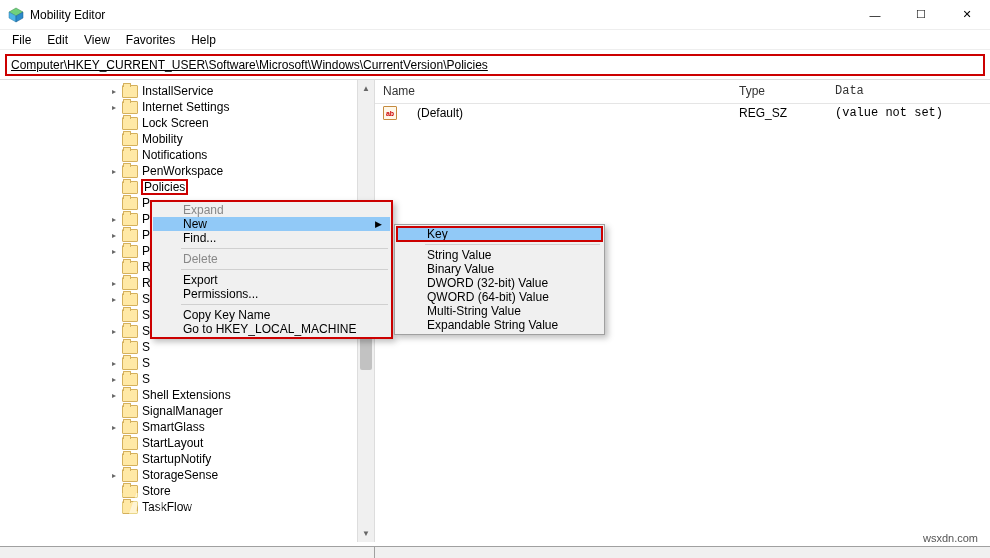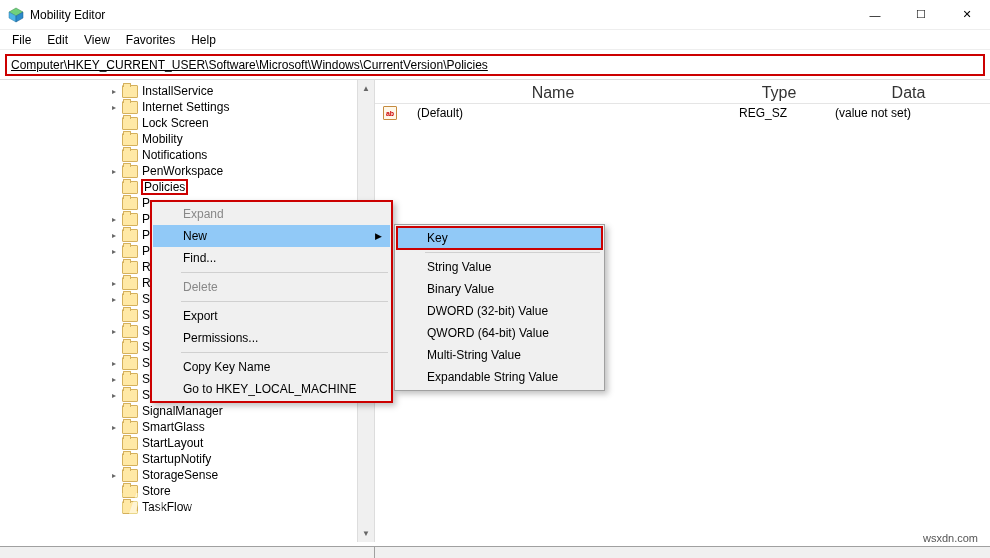--- a/index.html
+++ b/index.html
@@ -30,31 +30,31 @@
 .tree-row { height: 16px; display: flex; align-items: center; white-space: nowrap; position: relative; }
 .tree-row .expander { width: 12px; height: 12px; margin-right: 2px; display: inline-flex; align-items: center; justify-content: center; font-size: 8px; color: #666; }
 .tree-row .folder-icon { width: 16px; height: 13px; background: #ffe9a6; border: 1px solid #d4b05c; border-radius: 1px; margin-right: 4px; position: relative; }
 .tree-row .folder-icon::before { content: ""; position: absolute; top: -3px; left: 0; width: 6px; height: 3px; background: #ffe9a6; border: 1px solid #d4b05c; border-bottom: none; border-radius: 1px 1px 0 0; }
 .tree-row .label { font-size: 12px; }
 .tree-row.selected .label { outline: 2px solid #c00; outline-offset: -1px; padding: 0 2px; }
 .d1 { padding-left: 108px; }
 
 
 .list-head { display: flex; height: 24px; border-bottom: 1px solid #e5e5e5; }
-.list-head .col { padding: 4px 8px; font-size: 16px; color: #333; text-align: center; }
+.list-head .col { padding: 4px 8px; font-size: 12px; color: #333; }
 .col-name { width: 356px; }
 .col-type { width: 96px; }
-.col-data { flex: 1; }
+.col-data { flex: 1; font-family: Liberation Mono, monospace; }
 .list-row { display: flex; height: 18px; align-items: center; }
 .list-row .col { padding: 0 8px; font-size: 12px; display: flex; align-items: center; gap: 20px; }
 .val-icon { width: 14px; height: 14px; border: 1px solid #c58b3f; background: #fff8ea; border-radius: 1px; display: inline-flex; align-items: center; justify-content: center; font-size: 7px; color: #c00; font-weight: bold; }
 
 
 .ctx { position: absolute; background: #f0f0f0; border: 1px solid #a0a0a0; box-shadow: 3px 3px 6px rgba(0,0,0,0.25); padding: 2px; }
-.ctx .item { height: 22px; display: flex; align-items: center; padding: 0 30px 0 30px; font-size: 12px; position: relative; }
+.ctx .item { height: 14px; display: flex; align-items: center; padding: 0 30px 0 30px; font-size: 12px; position: relative; }
 .ctx .item.disabled { color: #888; }
 .ctx .item.hl { background: #91c9f7; }
 .ctx .item .arrow { position: absolute; right: 8px; font-size: 9px; }
 .ctx .sep { height: 1px; background: #d0d0d0; margin: 3px 2px 3px 28px; }
 .ctx.red-outline { outline: 2px solid #c00; outline-offset: -2px; }
 .ctx .item.red-outline { outline: 2px solid #c00; outline-offset: -1px; }
 
 
 .watermark { position: absolute; left: 6px; bottom: 24px; font-size: 44px; font-weight: 800; color: rgba(255,255,255,0.6); text-shadow: 0 0 2px rgba(0,0,0,0.25); letter-spacing: -1px; pointer-events: none; mix-blend-mode: overlay; }
 .brand { position: absolute; right: 10px; bottom: 14px; font-size: 11px; color: #555; background: rgba(255,255,255,0.6); padding: 0 2px; }

